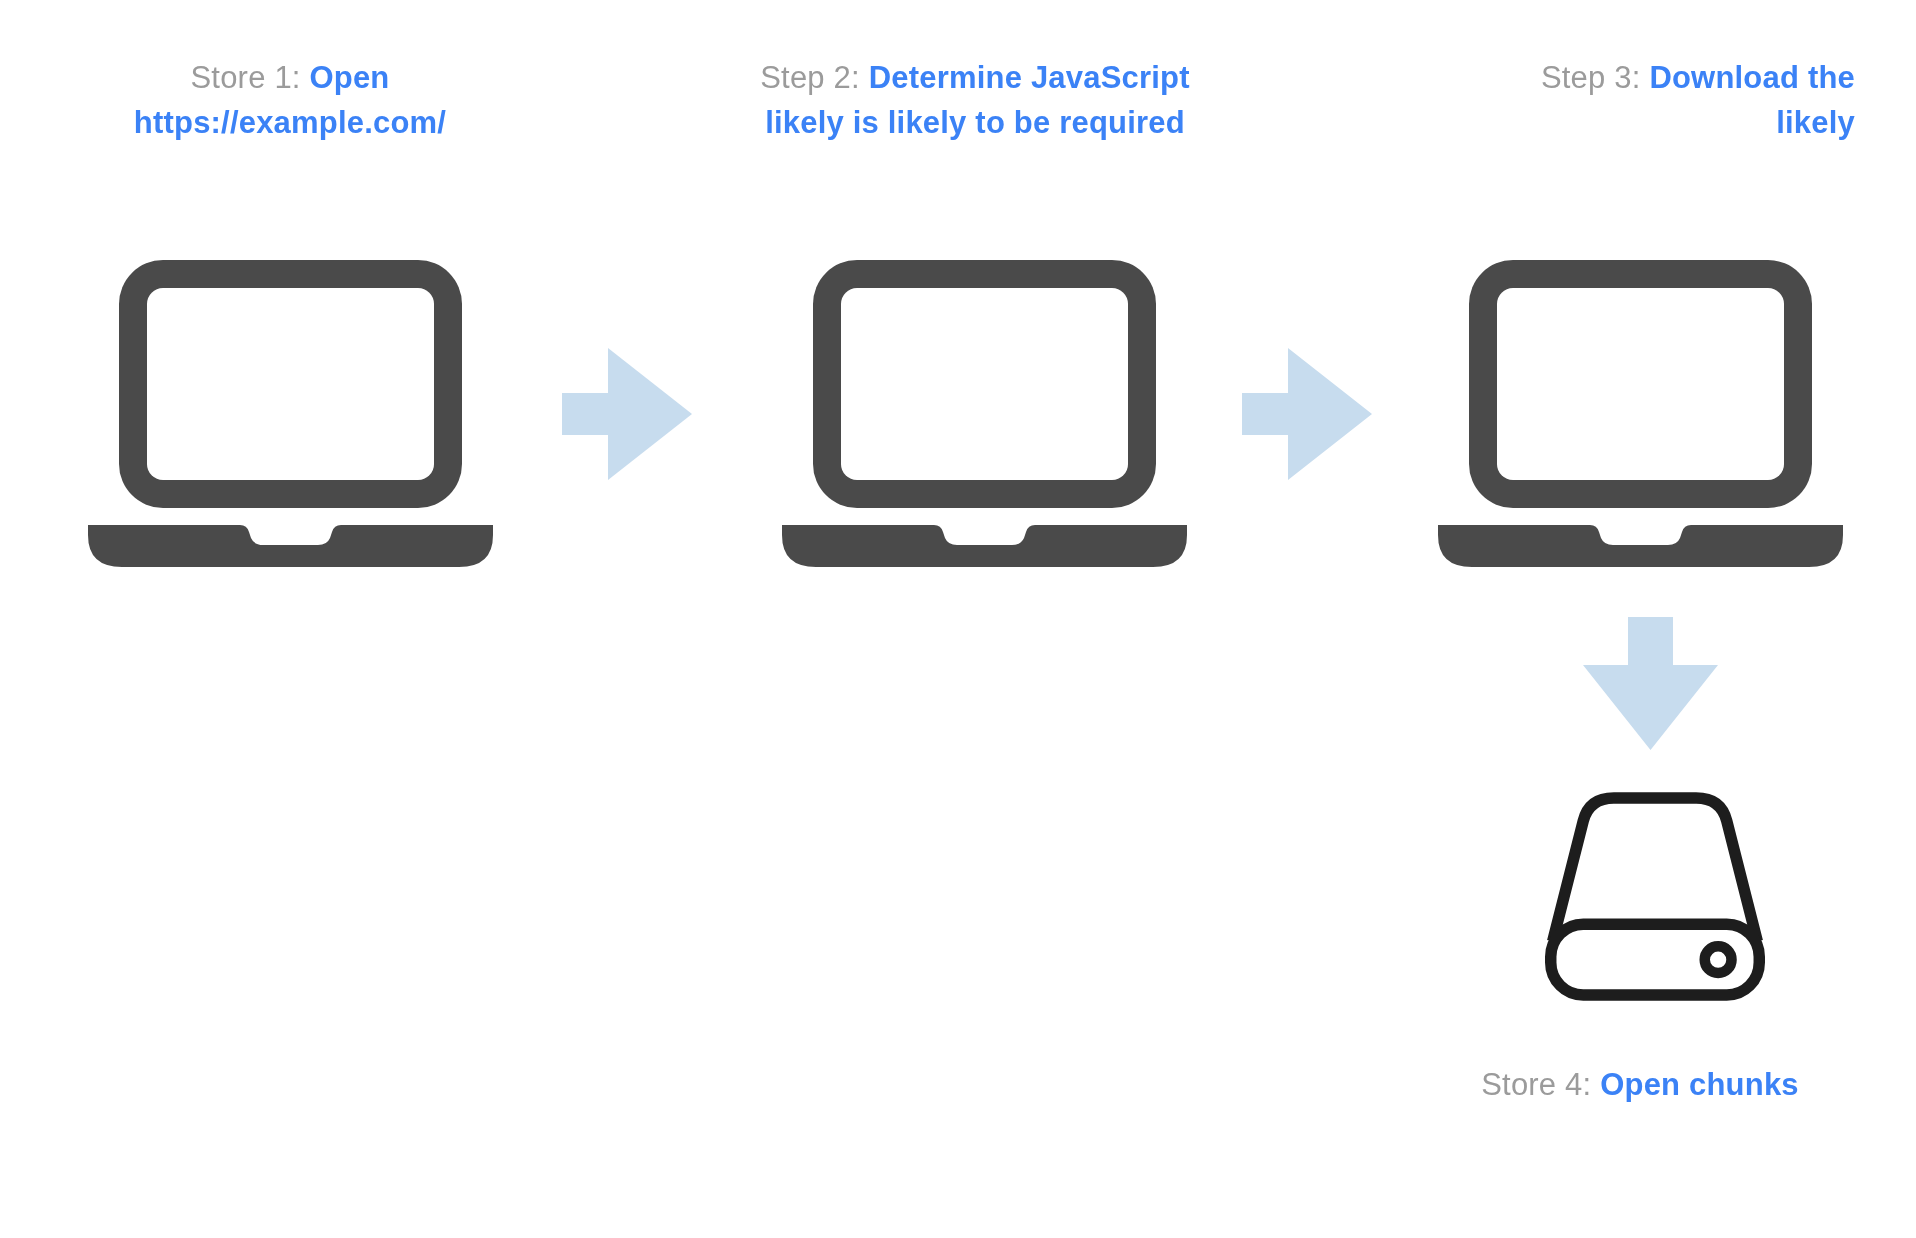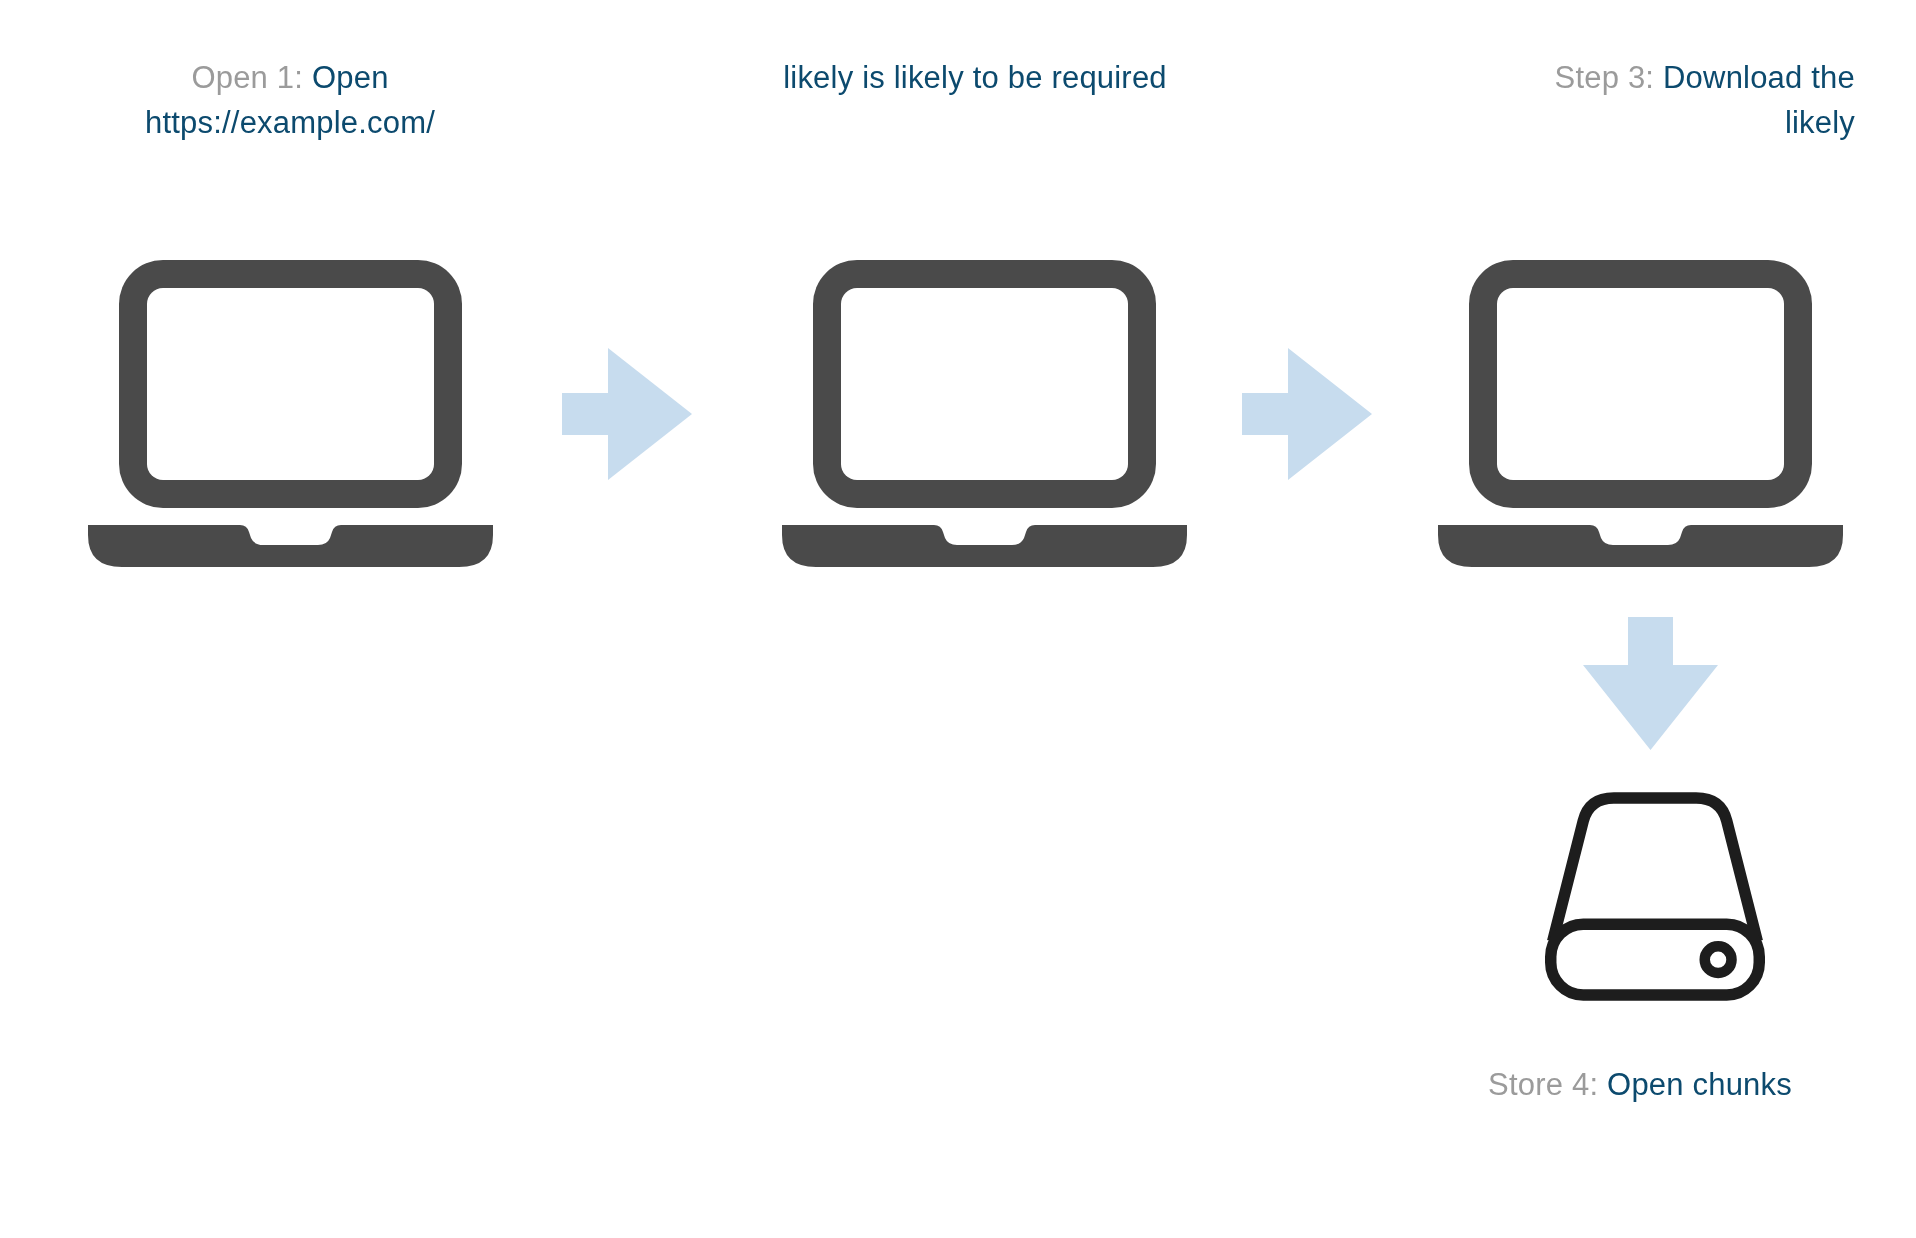--- a/index.html
+++ b/index.html
@@ -17,22 +17,22 @@
   }
   .step-label {
     position: absolute;
     text-align: center;
     font-size: 31px;
     line-height: 45px;
     color: #9b9b9b;
     letter-spacing: 0.2px;
   }
   .step-label .bold {
-    font-weight: 400;
-    color: #0c4a6e;
+    font-weight: 700;
+    color: #3b82f6;
   }
   .icon {
     position: absolute;
     display: block;
   }
   .laptop-icon  { color: #4a4a4a; }
   .arrow-icon   { color: #c7dcee; }
   .drive-icon   { color: #1d1d1d; }
   .defs-holder  { position: absolute; width: 0; height: 0; overflow: hidden; }
 
@@ -70,32 +70,33 @@
       <polygon points="45,0 90,0 90,48 135,48 67.5,133 0,48 45,48" fill="currentColor"></polygon>
     </symbol>
     <symbol id="sym-drive" viewBox="0 0 230 222">
       <path d="M8,158 L40,32 Q46,8 72,8 H158 Q184,8 190,32 L222,158" fill="#ffffff" stroke="currentColor" stroke-width="12" stroke-linejoin="round"></path>
       <rect x="6" y="140" width="218" height="74" rx="34" fill="#ffffff" stroke="currentColor" stroke-width="12"></rect>
       <circle cx="181" cy="177" r="14" fill="#ffffff" stroke="currentColor" stroke-width="11"></circle>
     </symbol>
   </svg>
 
   <div class="step-label" id="label-1">
-    <div><span>Open 1:</span> <span class="bold">Open</span></div>
+    <div><span>Store 1:</span> <span class="bold">Open</span></div>
     <div><span></span><span class="bold">https://example.com/</span></div>
   </div>
   <svg class="icon laptop-icon" id="laptop-1">
       <use href="#sym-laptop"></use>
     </svg>
 
   <svg class="icon arrow-icon" id="arrow-1">
       <use href="#sym-arrow-right"></use>
     </svg>
 
   <div class="step-label" id="label-2">
+    <div><span>Step 2:</span> <span class="bold">Determine JavaScript</span></div>
     <div><span></span><span class="bold">likely is likely to be required</span></div>
   </div>
   <svg class="icon laptop-icon" id="laptop-2">
       <use href="#sym-laptop"></use>
     </svg>
 
   <svg class="icon arrow-icon" id="arrow-2">
       <use href="#sym-arrow-right"></use>
     </svg>
 

